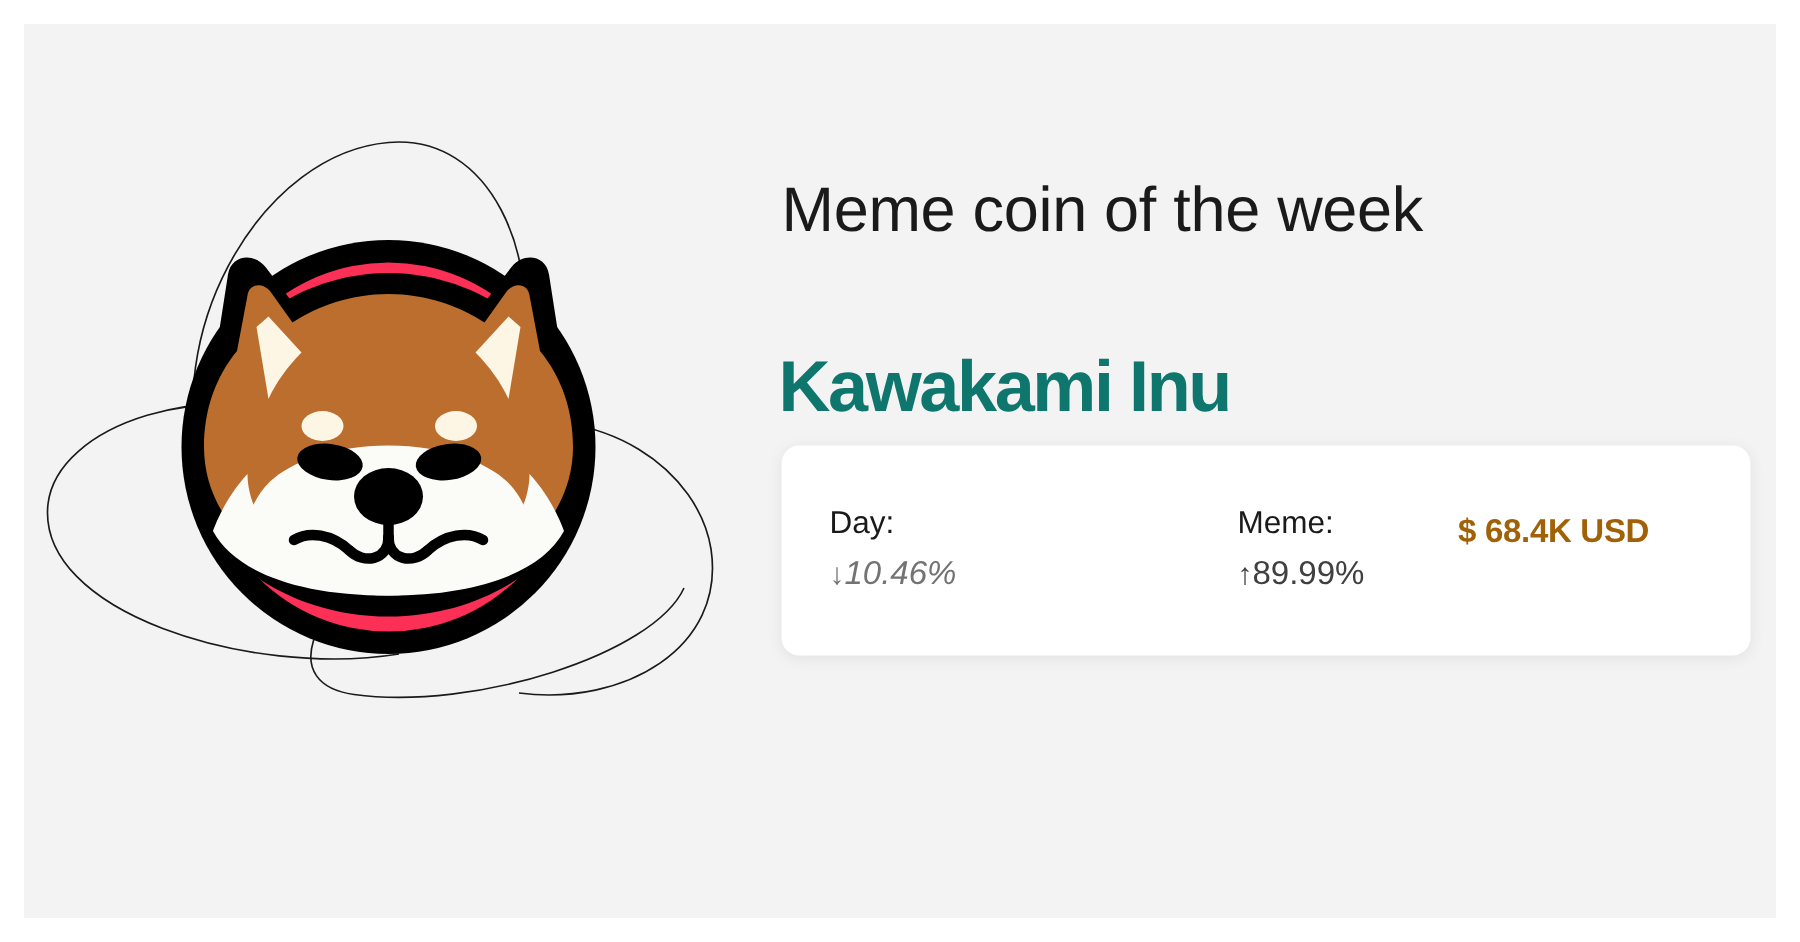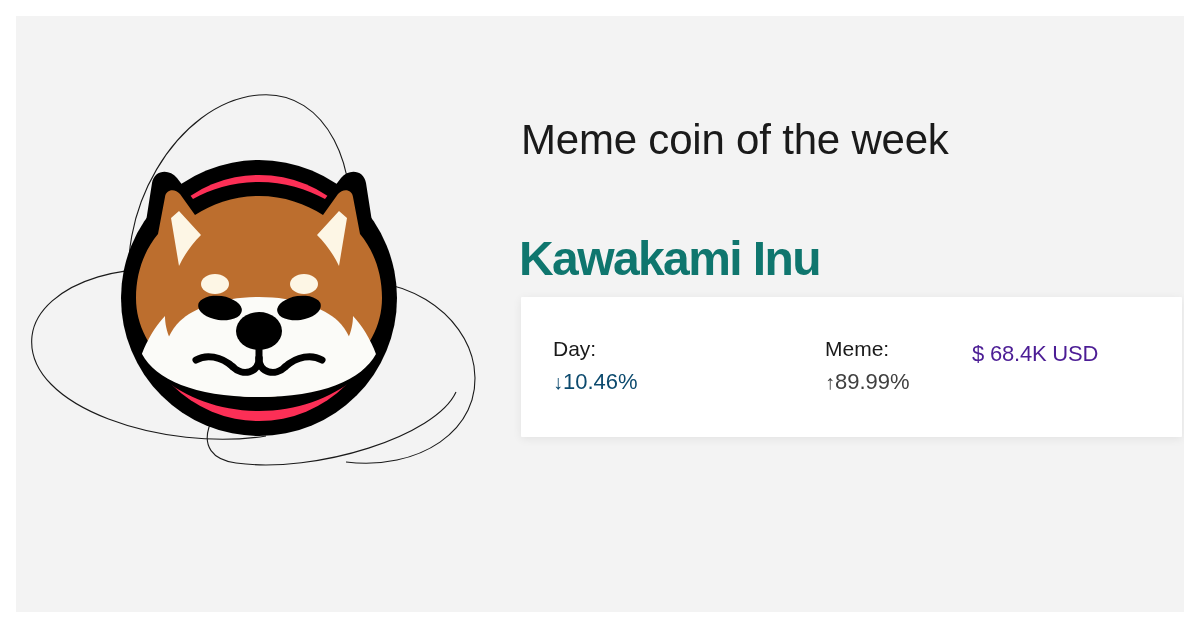--- a/index.html
+++ b/index.html
@@ -71,23 +71,22 @@
   }
 
   
   .stats-card {
     position: absolute;
     left: 16px;
     top: 281px;
     width: 646px;
     height: 140px;
     background: #ffffff;
-    border-radius: 1px;
+    border-radius: 12px;
     box-shadow: 0 2px 10px rgba(0,0,0,0.07);
-    padding-left: 15px;
   }
 
   .stats-row {
     position: absolute;
     left: 0;
     top: 0;
     width: 100%;
     height: 100%;
   }
 
@@ -107,25 +106,25 @@
     font-weight: 400;
     white-space: nowrap;
   }
   .stat-value {
     margin-top: 4px;
     font-size: 22px;
     line-height: 30px;
     font-weight: 400;
     white-space: nowrap;
   }
-  .stat-value.down { color: #0c4a6e; }
+  .stat-value.down { color: #737373; font-style: italic; }
   .stat-value.up   { color: #404040; }
   .stat-value.neutral {
-    color: #4c1d95;
-    font-weight: 400;
+    color: #a16207;
+    font-weight: 700;
     letter-spacing: -0.2px;
   }
   .arrow {
     display: inline-block;
     font-size: 20px;
   }
 </style>
 </head>
 <body>
 

